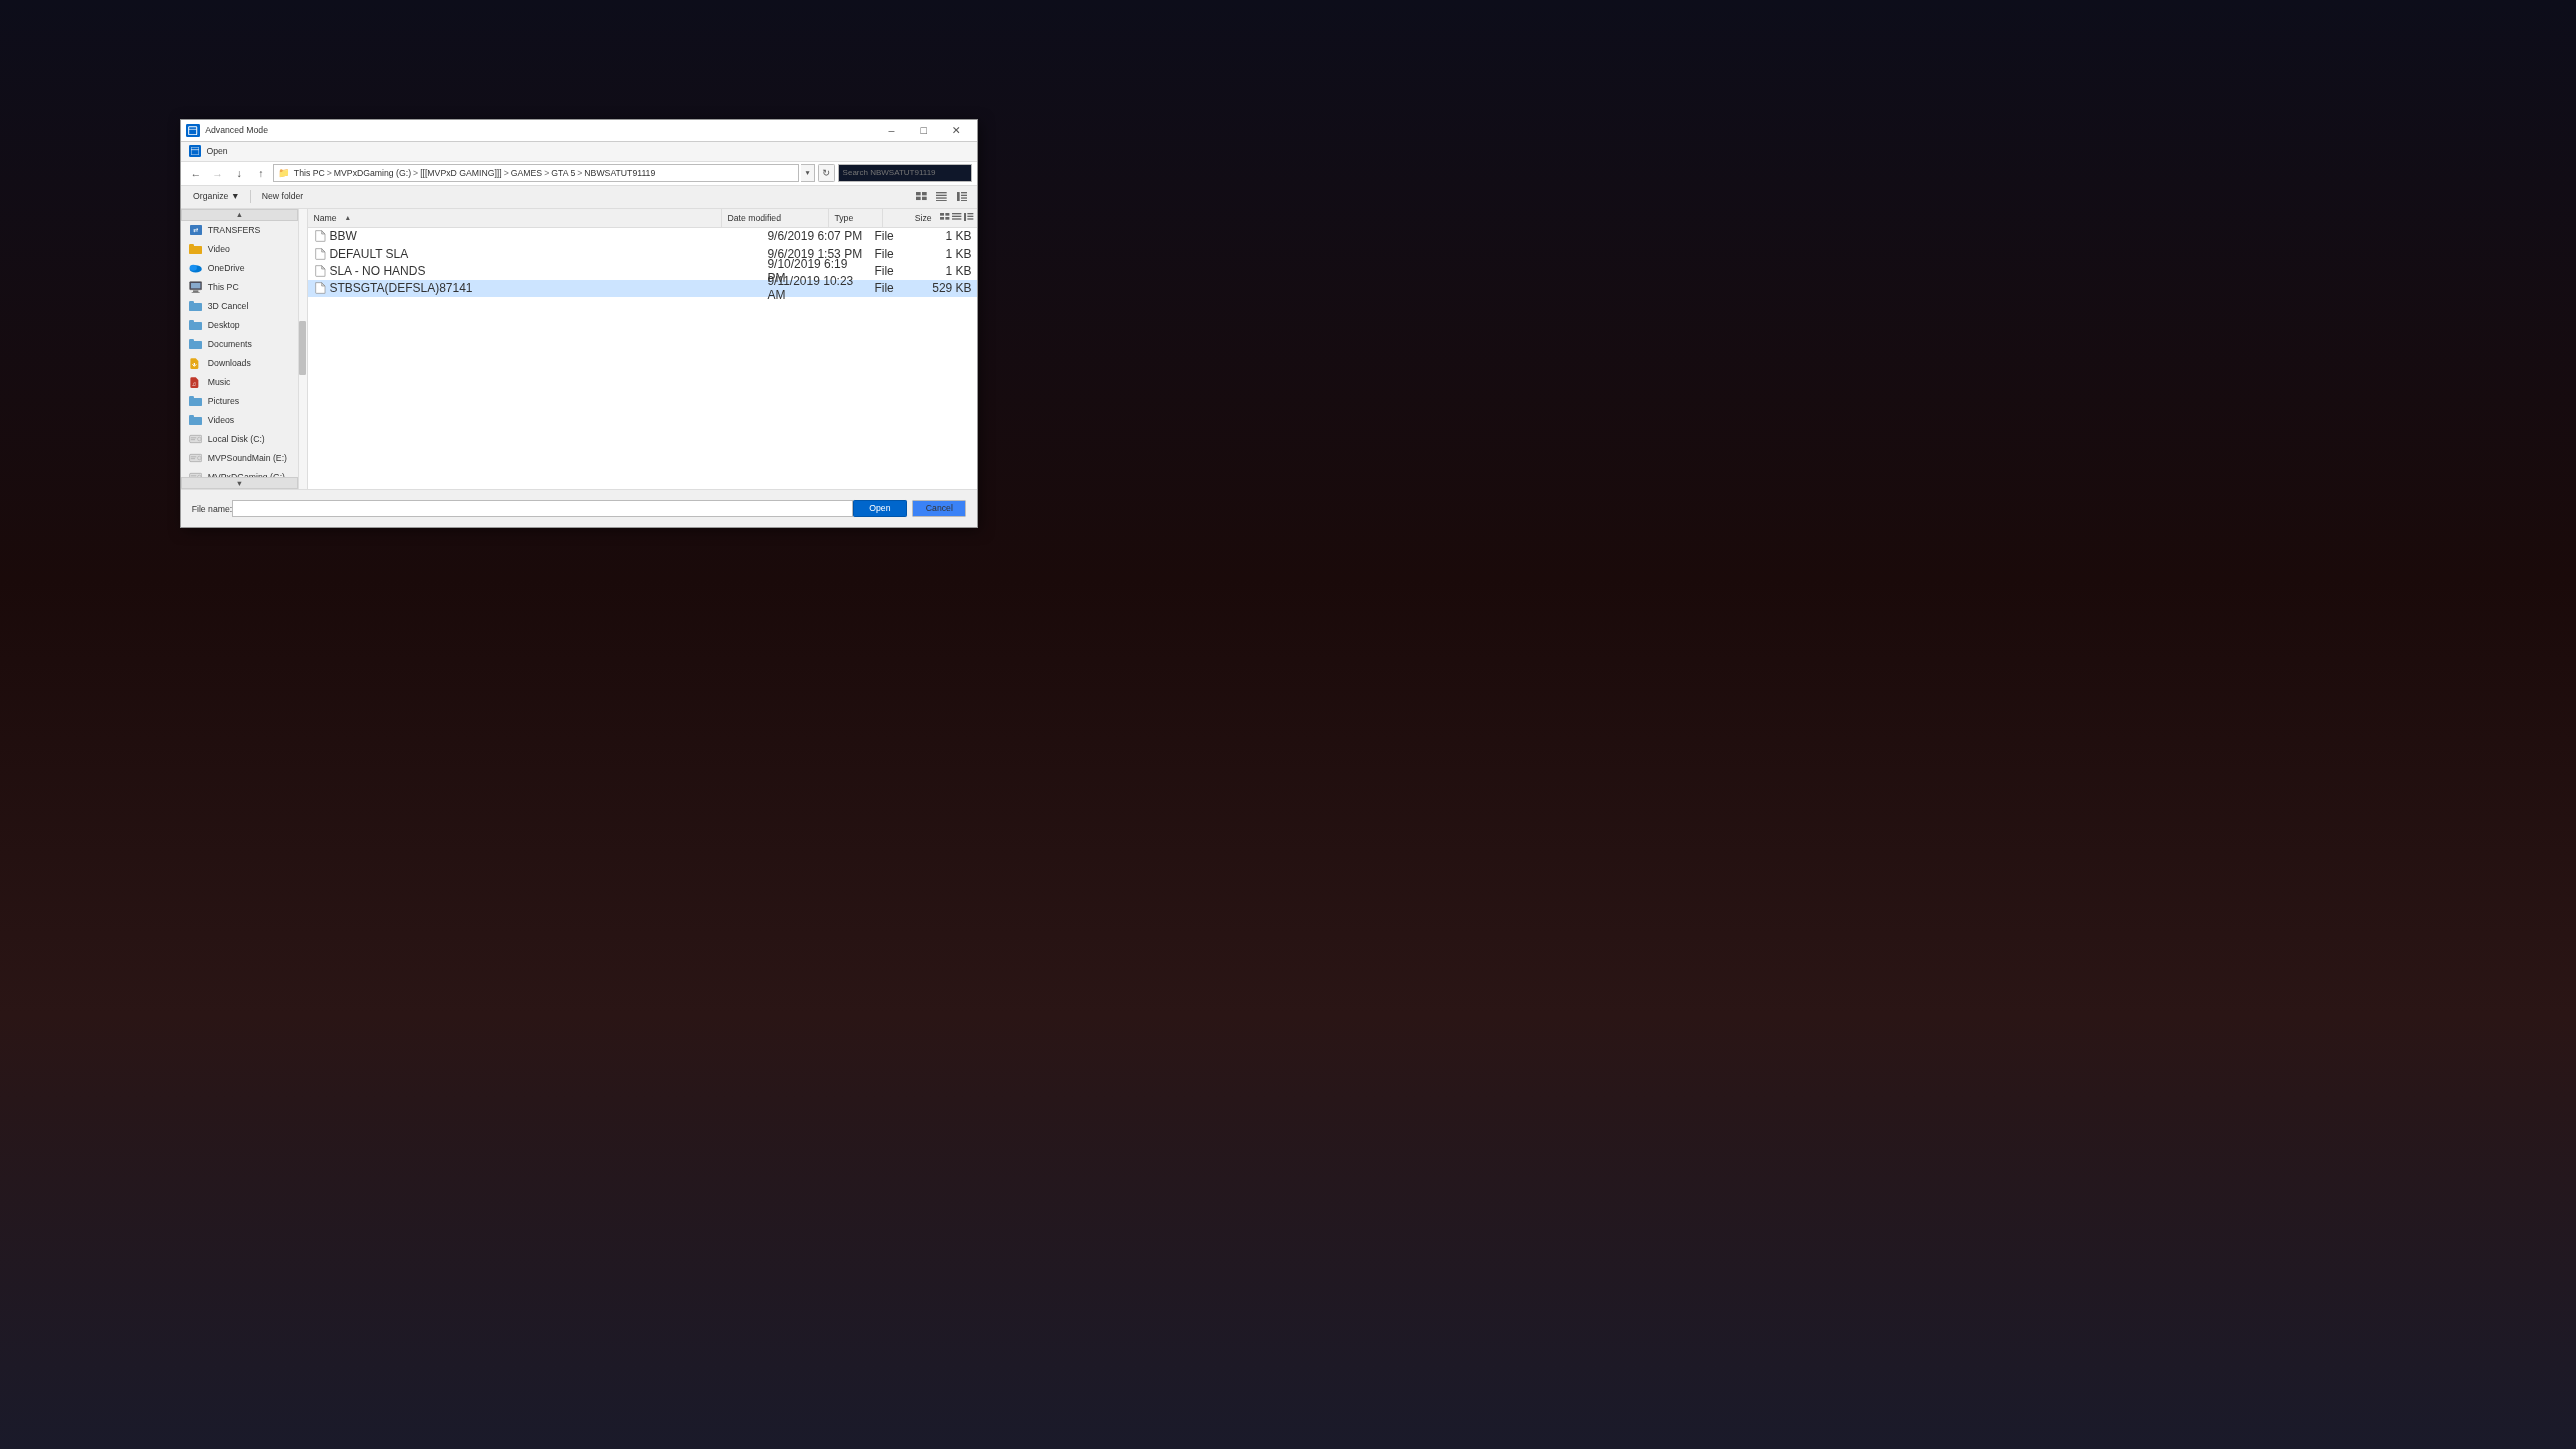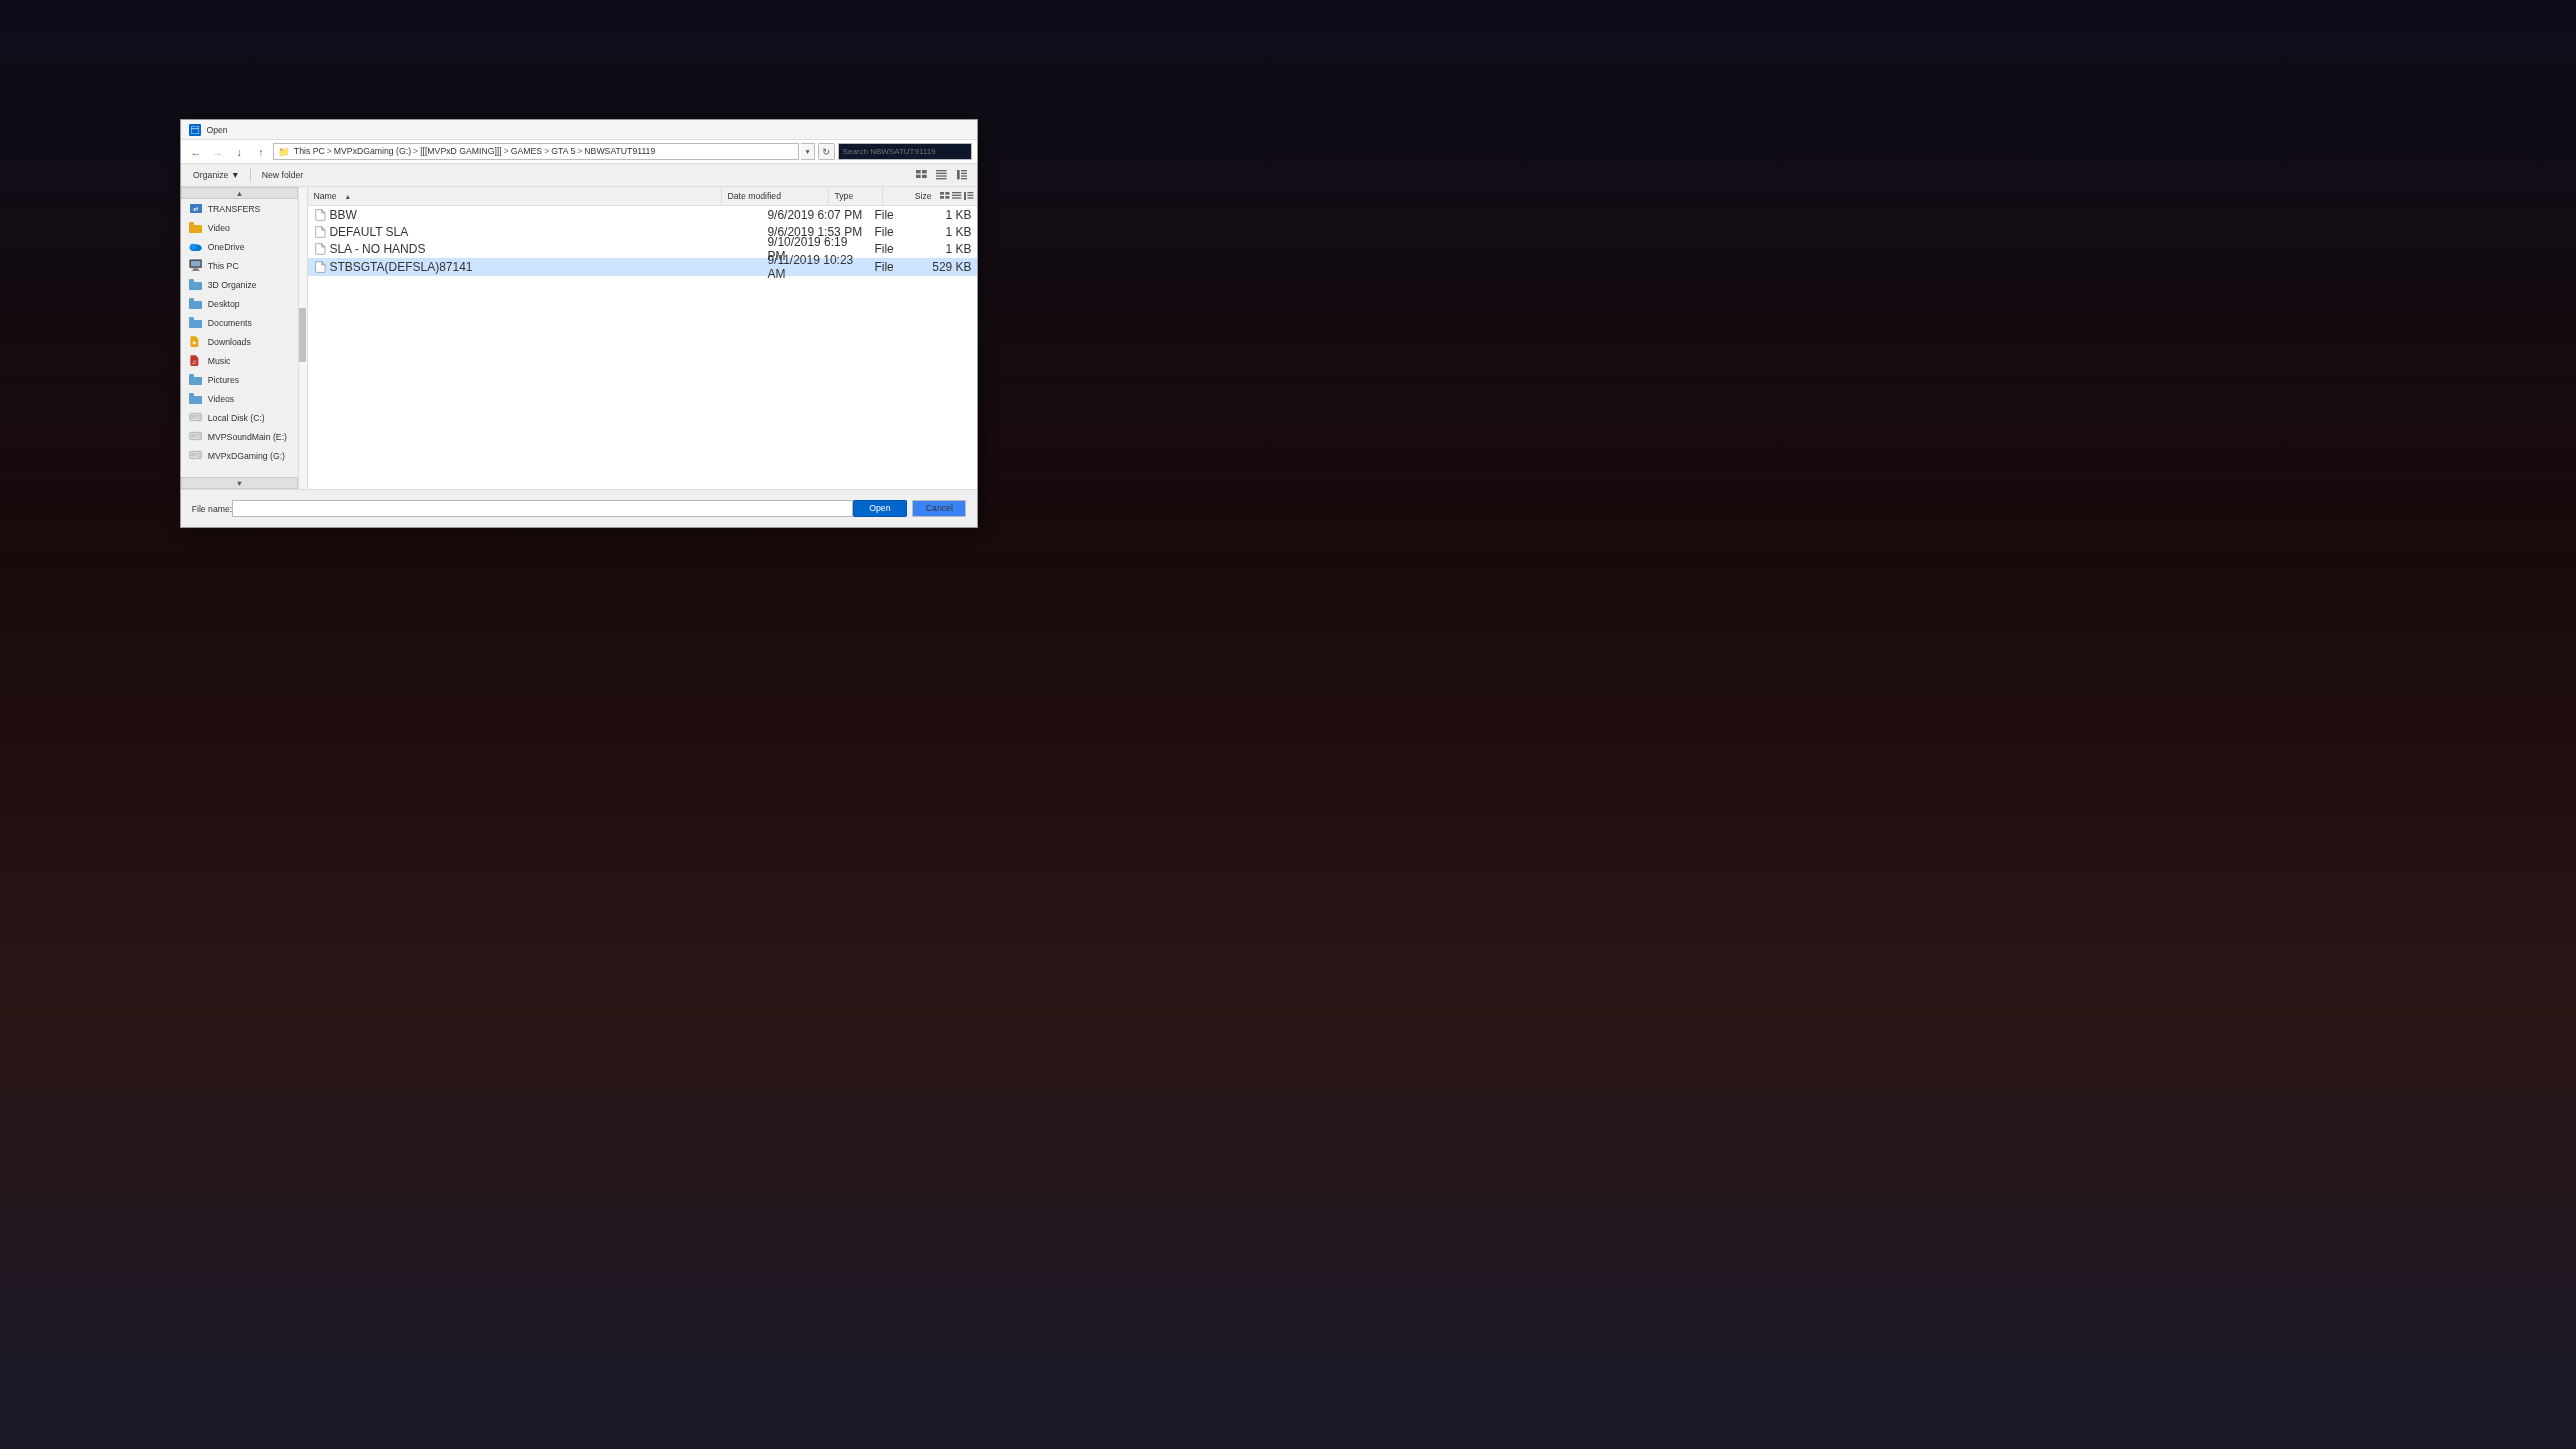--- a/index.html
+++ b/index.html
@@ -518,20 +518,34 @@
     }
 
   </style>
 </head>
 <body>
 
 <div class="bg"></div>
 
 <div class="window">
 
+  <div class="title-bar">
+    <div class="title-bar-icon">
+      <svg width="9.4" height="9.4" viewBox="0 0 14 14">
+        <rect x="1" y="1" width="12" height="12" rx="1" fill="none" stroke="white" stroke-width="1.5"></rect>
+        <line x1="1" y1="5" x2="13" y2="5" stroke="white" stroke-width="1"></line>
+      </svg>
+    </div>
+    <span class="title-bar-text">Advanced Mode</span>
+    <div class="title-bar-controls">
+      <button class="title-bar-btn">–</button>
+      <button class="title-bar-btn">□</button>
+      <button class="title-bar-btn close">✕</button>
+    </div>
+  </div>
 
   <div class="open-bar">
     <span class="open-icon">
       <svg width="8" height="8" viewBox="0 0 12 12">
         <rect x="0" y="0" width="12" height="12" rx="1" fill="none" stroke="white" stroke-width="1.2"></rect>
         <line x1="0" y1="4" x2="12" y2="4" stroke="white" stroke-width="1"></line>
       </svg>
     </span>
     <span>Open</span>
   </div>
@@ -644,21 +658,21 @@
               <rect x="4" y="17" width="12" height="1" fill="#666"></rect>
             </svg>
           </div>
           <span>This PC</span>
         </div>
 
         <div class="sidebar-item">
           <div class="sidebar-icon">
             <div class="folder-icon-blue"></div>
           </div>
-          <span>3D Organize</span>
+          <span>3D Cancel</span>
         </div>
 
         <div class="sidebar-item">
           <div class="sidebar-icon">
             <div class="folder-icon-blue"></div>
           </div>
           <span>Desktop</span>
         </div>
 
         <div class="sidebar-item">

